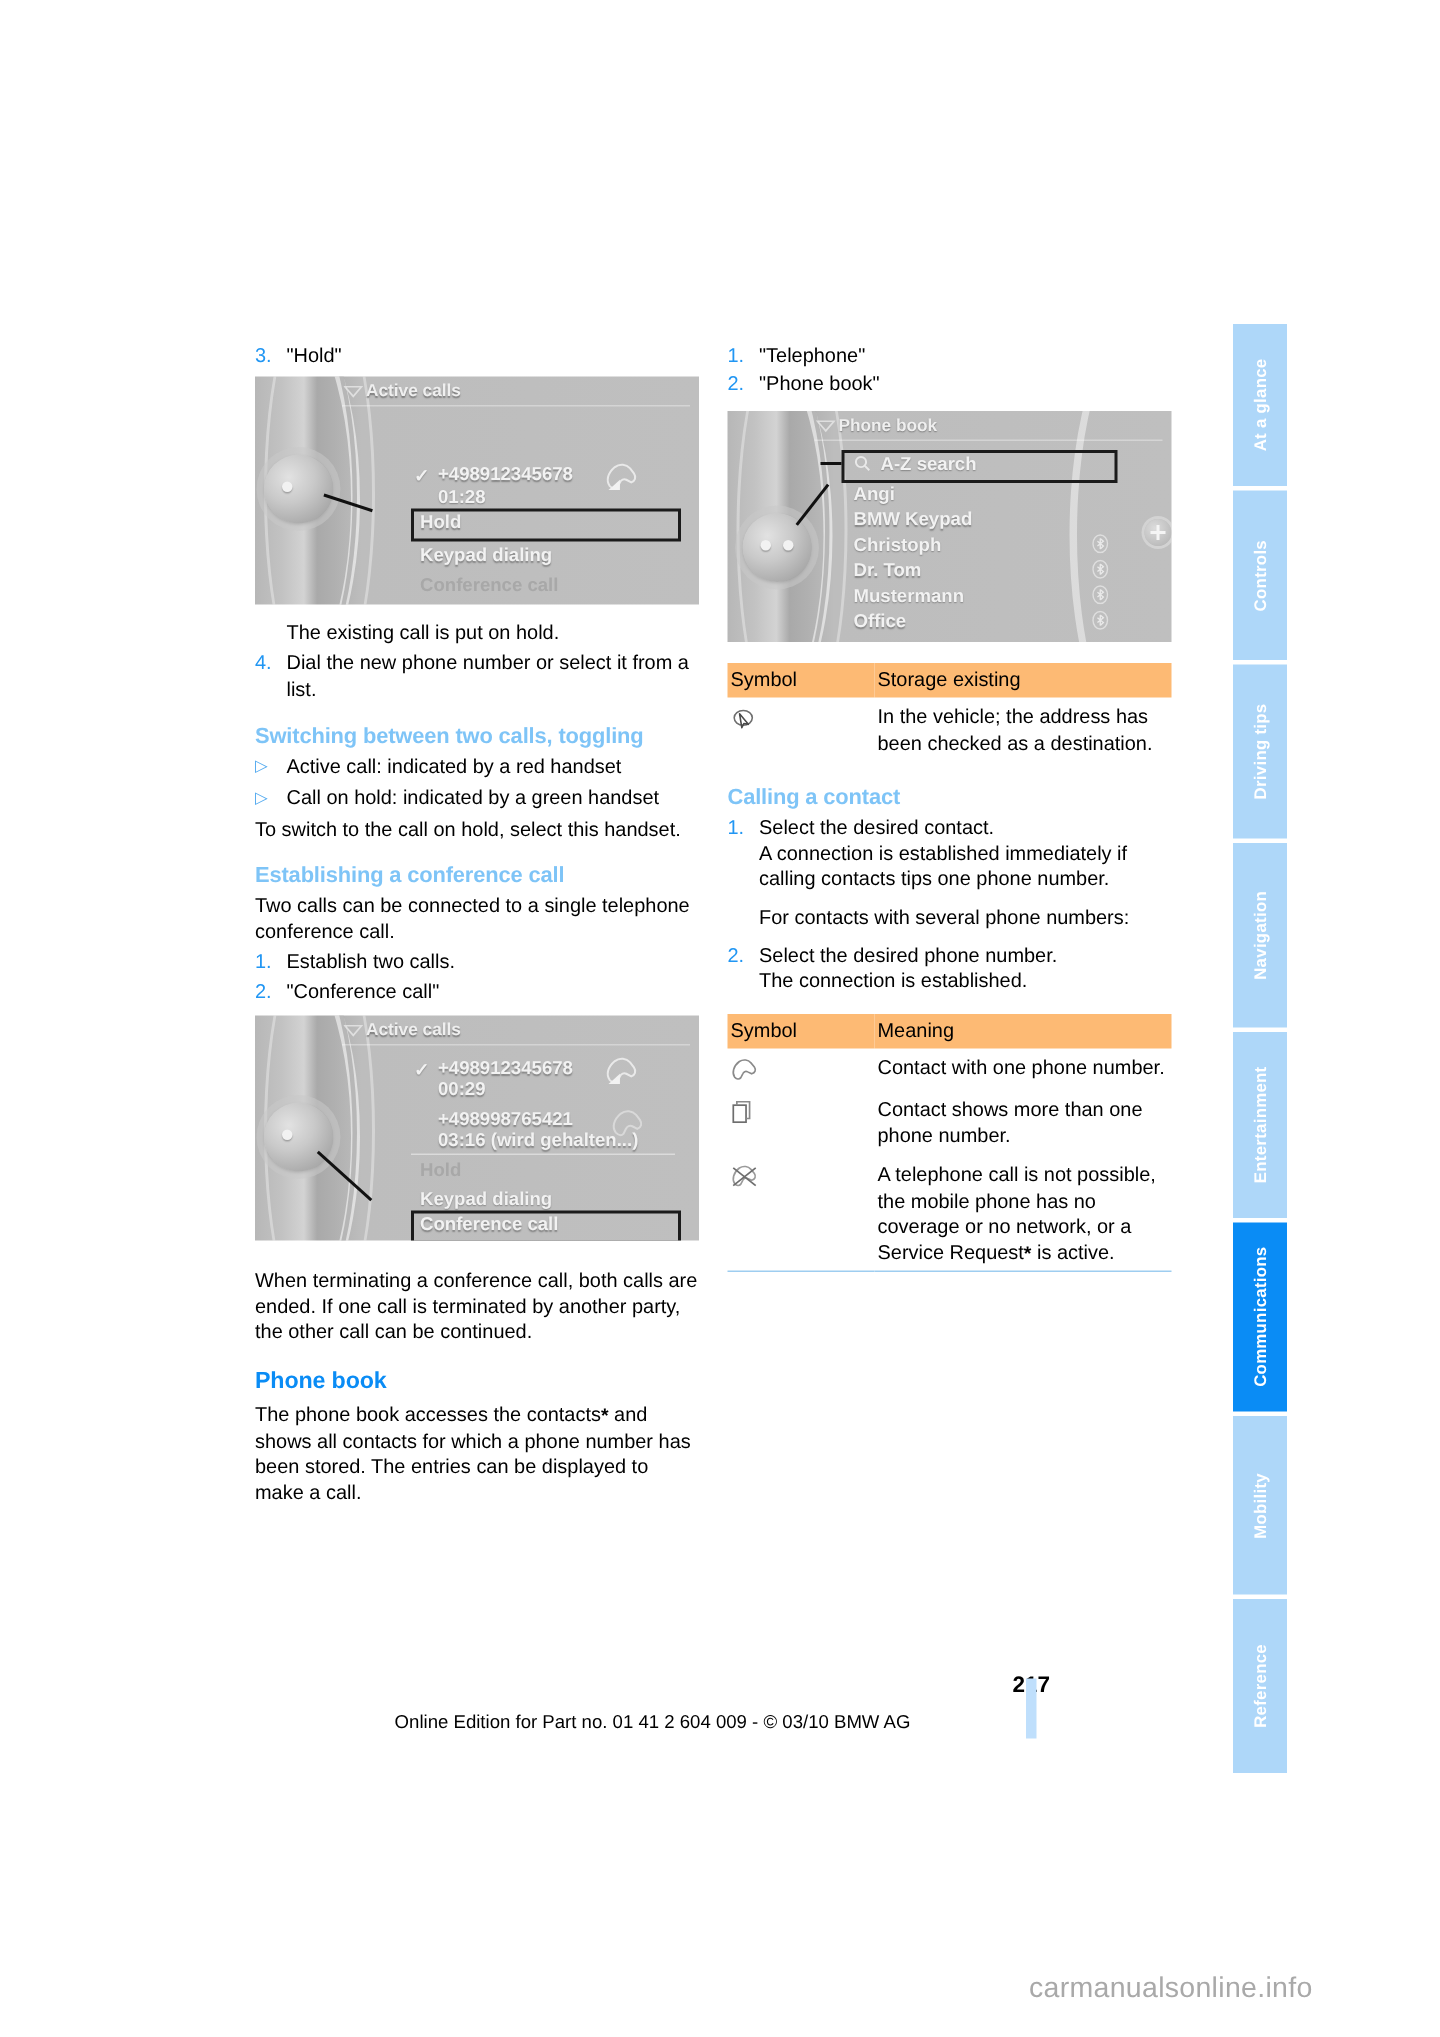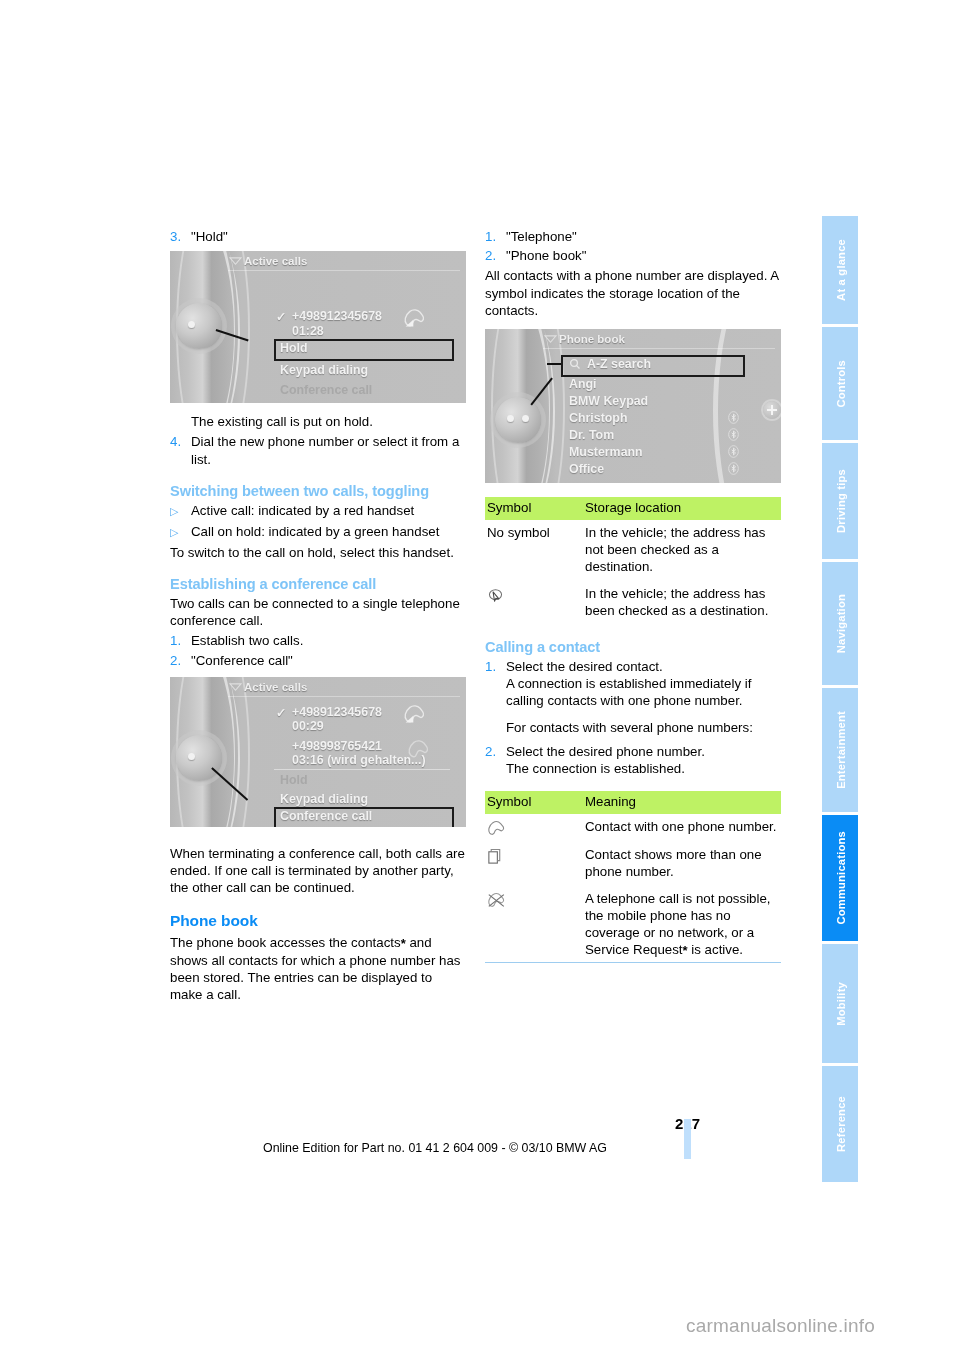--- a/index.html
+++ b/index.html
@@ -90,21 +90,21 @@
            box-shadow:0 0 0 2px rgba(235,235,235,.45);}
   .plusbtn:before,.plusbtn:after{content:"";position:absolute;background:#f5f5f5;}
   .plusbtn:before{left:4px;top:8px;width:10px;height:2px;}
   .plusbtn:after{left:8px;top:4px;width:2px;height:10px;}
 
   .caption{font-size:13.3px;line-height:17.2px;color:#000;margin-top:10px;}
 
   
   table.sym{border-collapse:collapse;width:296px;margin-top:14px;font-size:13.3px;}
   table.sym th{
-    background:#bef264;color:#000;font-weight:normal;text-align:left;
+    background:#fdba74;color:#000;font-weight:normal;text-align:left;
     padding:3px 4px 4px 2px;font-size:13.3px;line-height:16px;
   }
   table.sym th.c1{width:92px;}
   table.sym td{
     vertical-align:top;padding:4px 4px 4px 2px;line-height:17.2px;
     border-bottom:1px solid #ffffff;
   }
   table.sym tr.last td{border-bottom:1.3px solid #9ecdf0;}
   td.symcell{width:92px;color:#000;}
   .glyph{display:inline-block;vertical-align:top;margin-top:2px;}
@@ -257,21 +257,20 @@
 
     <div class="step">
       <div class="num">1.</div>
       <div class="txt">"Telephone"</div>
     </div>
     <div class="step" style="margin-top:2px;">
       <div class="num">2.</div>
       <div class="txt">"Phone book"</div>
     </div>
 
-    <div class="para" style="margin-top:3px;">All contacts with a phone number are displayed. A symbol indicates the storage location of the contacts.</div>
 
     <div class="shot s3" style="margin-top:10px;">
       <div class="arc arc1"></div>
       <div class="arc arc2"></div>
       <div class="arc arc3"></div>
       <div class="arc" style="left:228px;width:86px;border:5px solid rgba(255,255,255,.45);"></div>
       <div class="knob" style="top:68px;left:10px;">
         <div class="dot d1"></div>
         <div class="dot d2"></div>
       </div>
@@ -316,47 +315,43 @@
         </svg>
 
         <div class="plusbtn" style="left:218px;top:72px;"></div>
       </div>
     </div>
 
     <table class="sym">
       <thead>
         <tr>
           <th class="c1">Symbol</th>
-          <th>Storage location</th>
+          <th>Storage existing</th>
         </tr>
       </thead>
       <tbody>
-        <tr>
-          <td class="symcell">No symbol</td>
-          <td>In the vehicle; the address has not been checked as a destination.</td>
-        </tr>
         <tr>
           <td class="symcell">
             <svg class="glyph" width="17" height="17" viewBox="0 0 18 18">
               <ellipse cx="9" cy="8" rx="6.4" ry="5.2" fill="none" stroke="#6e6e6e" stroke-width="1.1"></ellipse>
               <path d="M6.4 5.2 L12.6 12.6 L9.4 12 L8 15 L6.4 5.2 Z" fill="none" stroke="#4a4a4a" stroke-width="1.1" stroke-linejoin="round"></path>
             </svg>
           </td>
           <td>In the vehicle; the address has been checked as a destination.</td>
         </tr>
       </tbody>
     </table>
 
     <div class="h-sub">Calling a contact</div>
 
     <div class="step">
       <div class="num">1.</div>
       <div class="txt">
         <span>Select the desired contact.</span><br>
-        <span>A connection is established immediately if calling contacts with one phone number.</span>
+        <span>A connection is established immediately if calling contacts tips one phone number.</span>
       </div>
     </div>
 
     <div class="indent" style="margin-top:9px;">For contacts with several phone numbers:</div>
 
     <div class="step" style="margin-top:7px;">
       <div class="num">2.</div>
       <div class="txt">
         <span>Select the desired phone number.</span><br>
         <span>The connection is established.</span>

